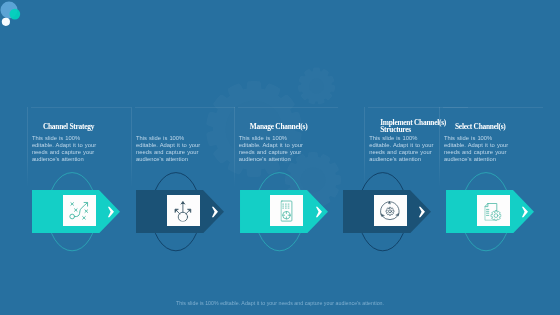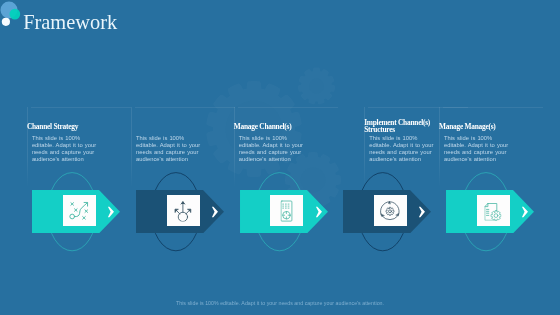--- a/index.html
+++ b/index.html
@@ -17,21 +17,21 @@
   #title{position:absolute;left:23.2px;top:12.1px;font-family:"Liberation Serif",serif;
          font-size:20.4px;line-height:20px;color:#e9f5fb;white-space:nowrap;}
 
   
   .card{position:absolute;top:106.5px;width:104px;height:80px;}
   .card .edge-v{position:absolute;left:0;top:0;width:1px;height:80px;
         background:linear-gradient(to bottom,rgba(255,255,255,.085) 0%,
                    rgba(255,255,255,.085) 62%,rgba(255,255,255,0) 100%);}
   .card .edge-h{position:absolute;left:4px;top:0;width:100px;height:1px;
         background:rgba(255,255,255,.075);}
-  .ctitle{position:absolute;left:0;top:7.3px;width:98px;height:25px;
+  .ctitle{position:absolute;left:16px;top:7.3px;width:98px;height:25px;
           display:flex;flex-direction:column;justify-content:center;
           font-family:"Liberation Serif",serif;font-weight:bold;font-size:7.4px;
           letter-spacing:-0.25px;line-height:7.25px;color:#ffffff;}
   .cbody{position:absolute;left:5px;top:28.8px;width:68px;
          font-family:"Liberation Sans",sans-serif;font-size:5.8px;
          line-height:6.95px;color:#bfd8eb;word-spacing:0.5px;}
 
   
   .arrowwrap{position:absolute;top:190px;width:88px;height:43.5px;}
   .arrowwrap svg{display:block;}
@@ -69,21 +69,20 @@
         </g>
     </g>
   </svg>
 
   <svg id="logo" viewBox="0 0 32 32" xmlns="http://www.w3.org/2000/svg">
     <circle cx="9.0" cy="10.1" r="8.5" fill="#63aadc" fill-opacity="0.88"></circle>
     <circle cx="14.85" cy="14.1" r="5.35" fill="#00d2bc" fill-opacity="0.92"></circle>
     <circle cx="5.9" cy="21.8" r="4.1" fill="#f6fbff"></circle>
   </svg>
 
-  <div id="title">Framework</div>
 
   <div id="cards">
       <div class="card" style="left: 26.9px;">
         <div class="edge-v"></div>
         <div class="edge-h"></div>
         <div class="ctitle">Channel Strategy</div>
         <div class="cbody">This slide is 100% editable. Adapt it to your needs and capture your audience's attention</div>
       </div>
       <div class="card" style="left: 131px;">
         <div class="edge-v"></div>
@@ -98,21 +97,21 @@
       </div>
       <div class="card" style="left: 336.2px; margin-left: 28px;">
         <div class="edge-v"></div>
         <div class="edge-h"></div>
         <div class="ctitle">Implement Channel(s) Structures</div>
         <div class="cbody">This slide is 100% editable. Adapt it to your needs and capture your audience's attention</div>
       </div>
       <div class="card" style="left: 439px;">
         <div class="edge-v"></div>
         <div class="edge-h"></div>
-        <div class="ctitle">Manage Manage(s)</div>
+        <div class="ctitle">Select Channel(s)</div>
         <div class="cbody">This slide is 100% editable. Adapt it to your needs and capture your audience's attention</div>
       </div>
     </div>
   <div id="arrows">
       <div class="arrowwrap" style="left: 32.4px;">
         <svg width="88" height="43.4" viewBox="0 0 88 43.4" xmlns="http://www.w3.org/2000/svg">
        <path d="M0,0 H67 L88,21.7 L67,43.4 H0 Z" fill="#14cfc6"></path>
        <path d="M77.4,16.8 L82.0,21.7 L77.4,27.2 L75.9,27.2 L78.6,21.7 L75.9,16.8 Z" fill="#ffffff"></path>
      </svg>
      <div class="iconbox">

